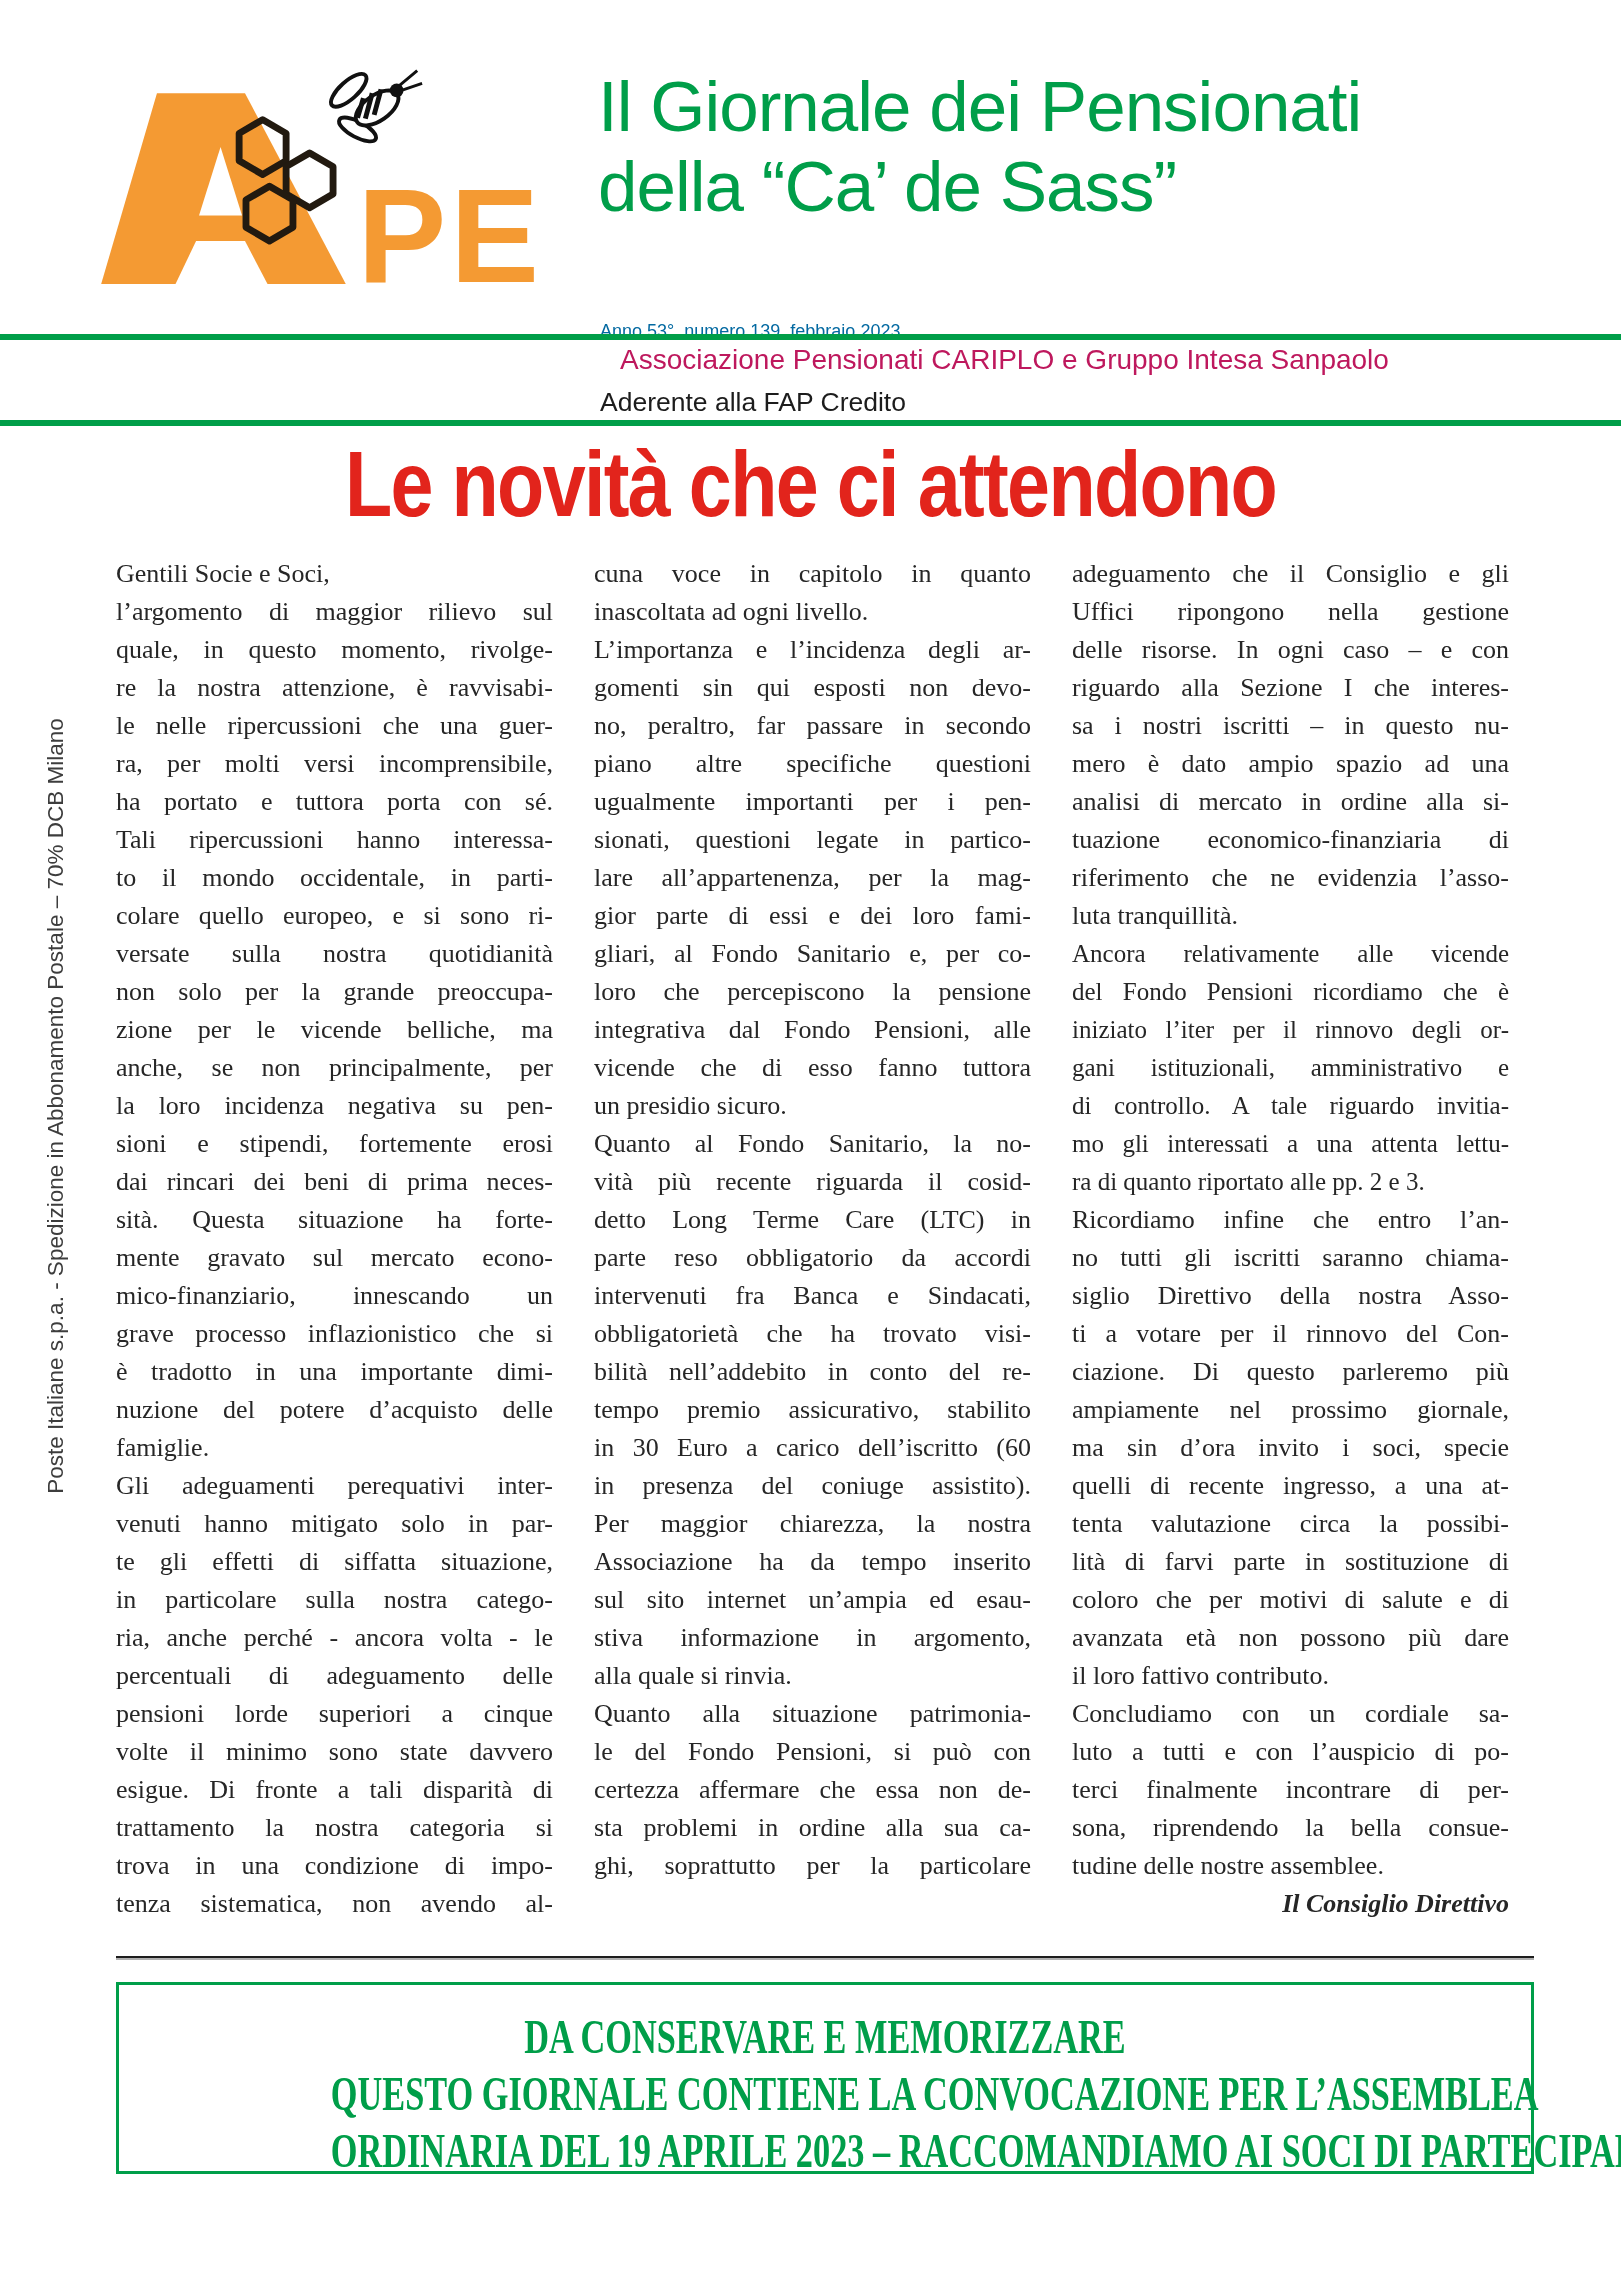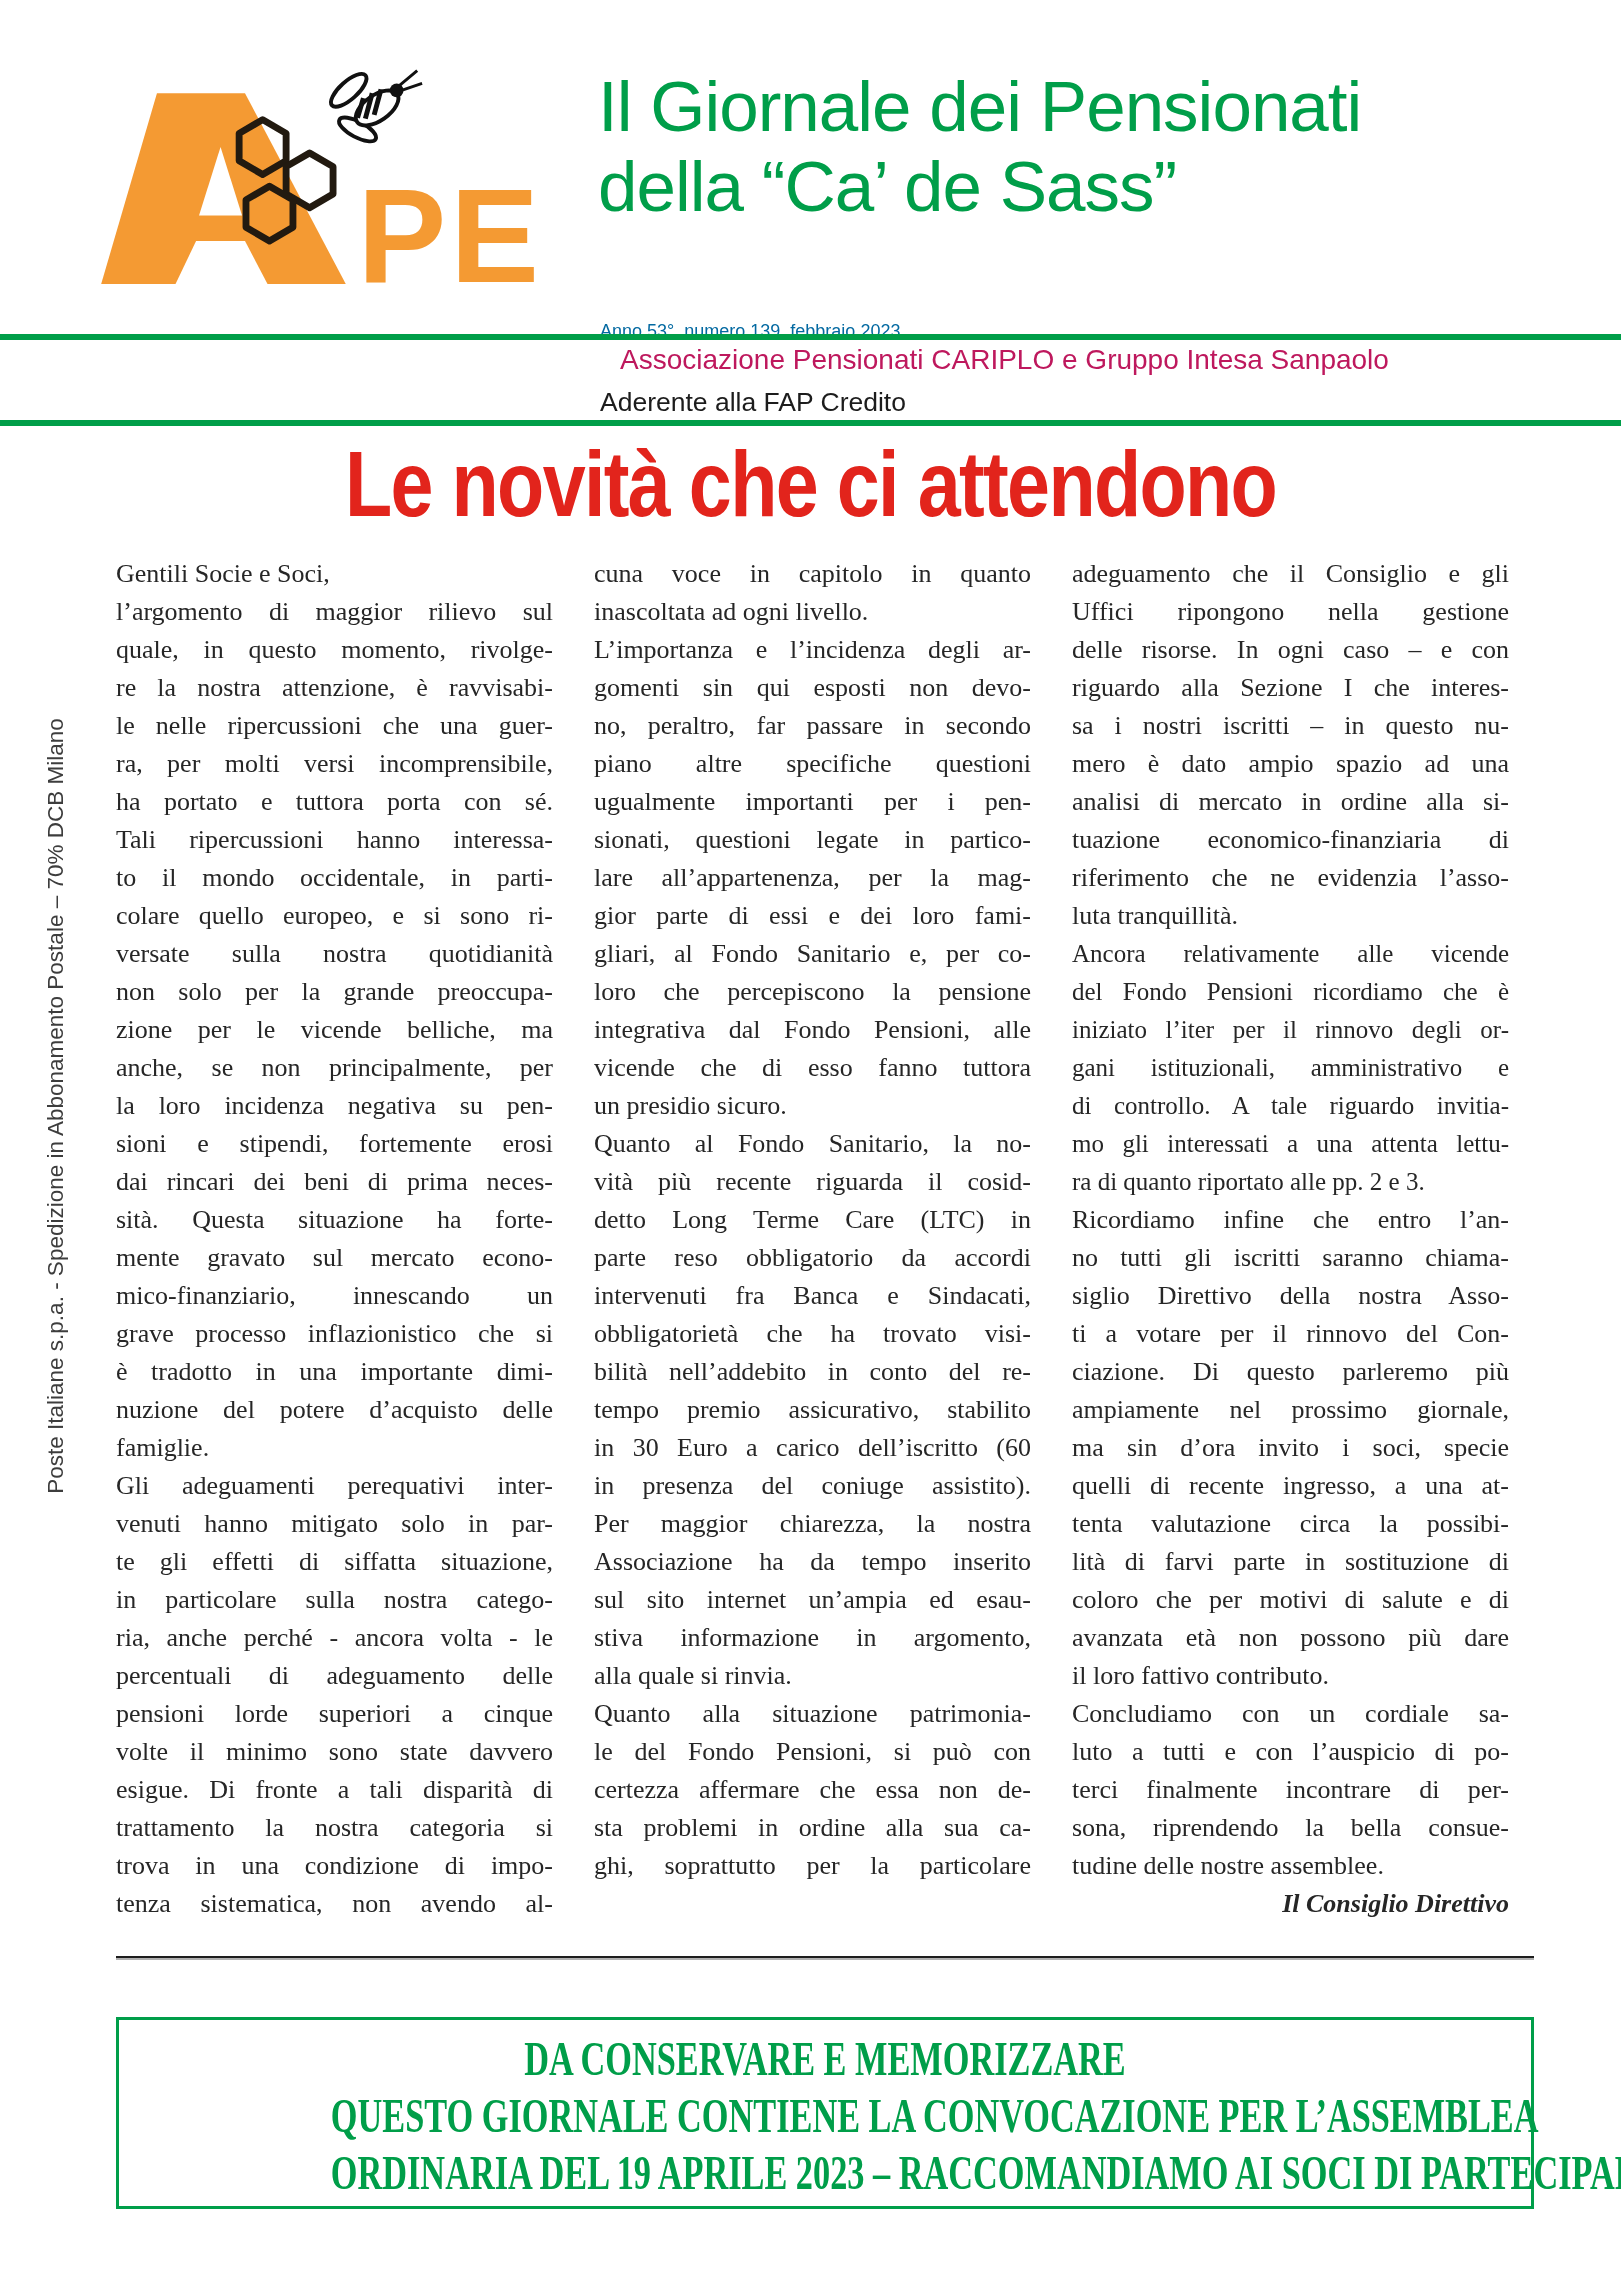--- a/index.html
+++ b/index.html
@@ -35,21 +35,21 @@
   .col{width:437px;font-size:26px;line-height:38px;color:#262626;}
   .line{text-align:justify;text-align-last:justify;}
   .line.pend{text-align-last:left;}
   .line.sig{text-align-last:right;font-weight:bold;font-style:italic;}
   .line.tight{font-size:25px;}
 
   
   .footer-rule{position:absolute;left:116px;top:1956px;width:1418px;height:2px;background:#1d1d1d;
                box-shadow:0 2px 0 rgba(110,110,110,.55);}
   .notice{position:absolute;left:116px;top:1982px;width:1418px;height:192px;border:3.9px solid #009e49;
-          box-sizing:border-box;padding-top:10px;margin-top:35px;}
+          box-sizing:border-box;padding-top:23px;}
   .notice .nline{text-align:center;color:#009e49;font-family:"Liberation Serif",serif;font-weight:bold;
                  font-size:49px;line-height:57px;transform:scaleX(0.70);transform-origin:center;
                  white-space:nowrap;}
 </style>
 </head>
 <body>
 
 <div class="page">
 
   <div class="vertical">Poste Italiane s.p.a. - Spedizione in Abbonamento Postale – 70% DCB Milano</div>

